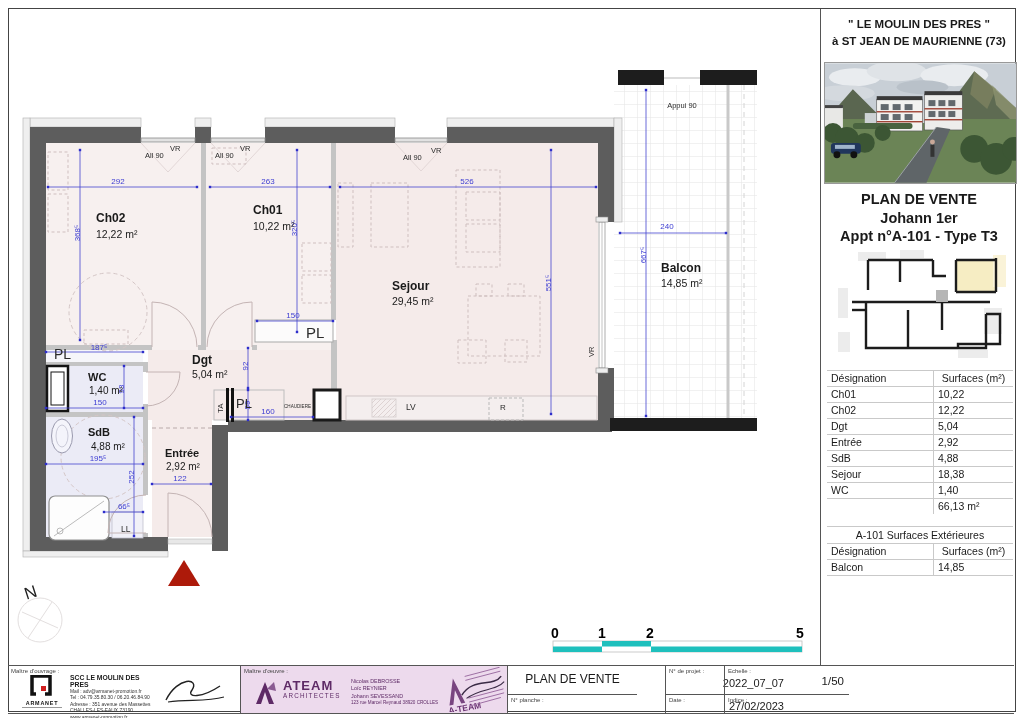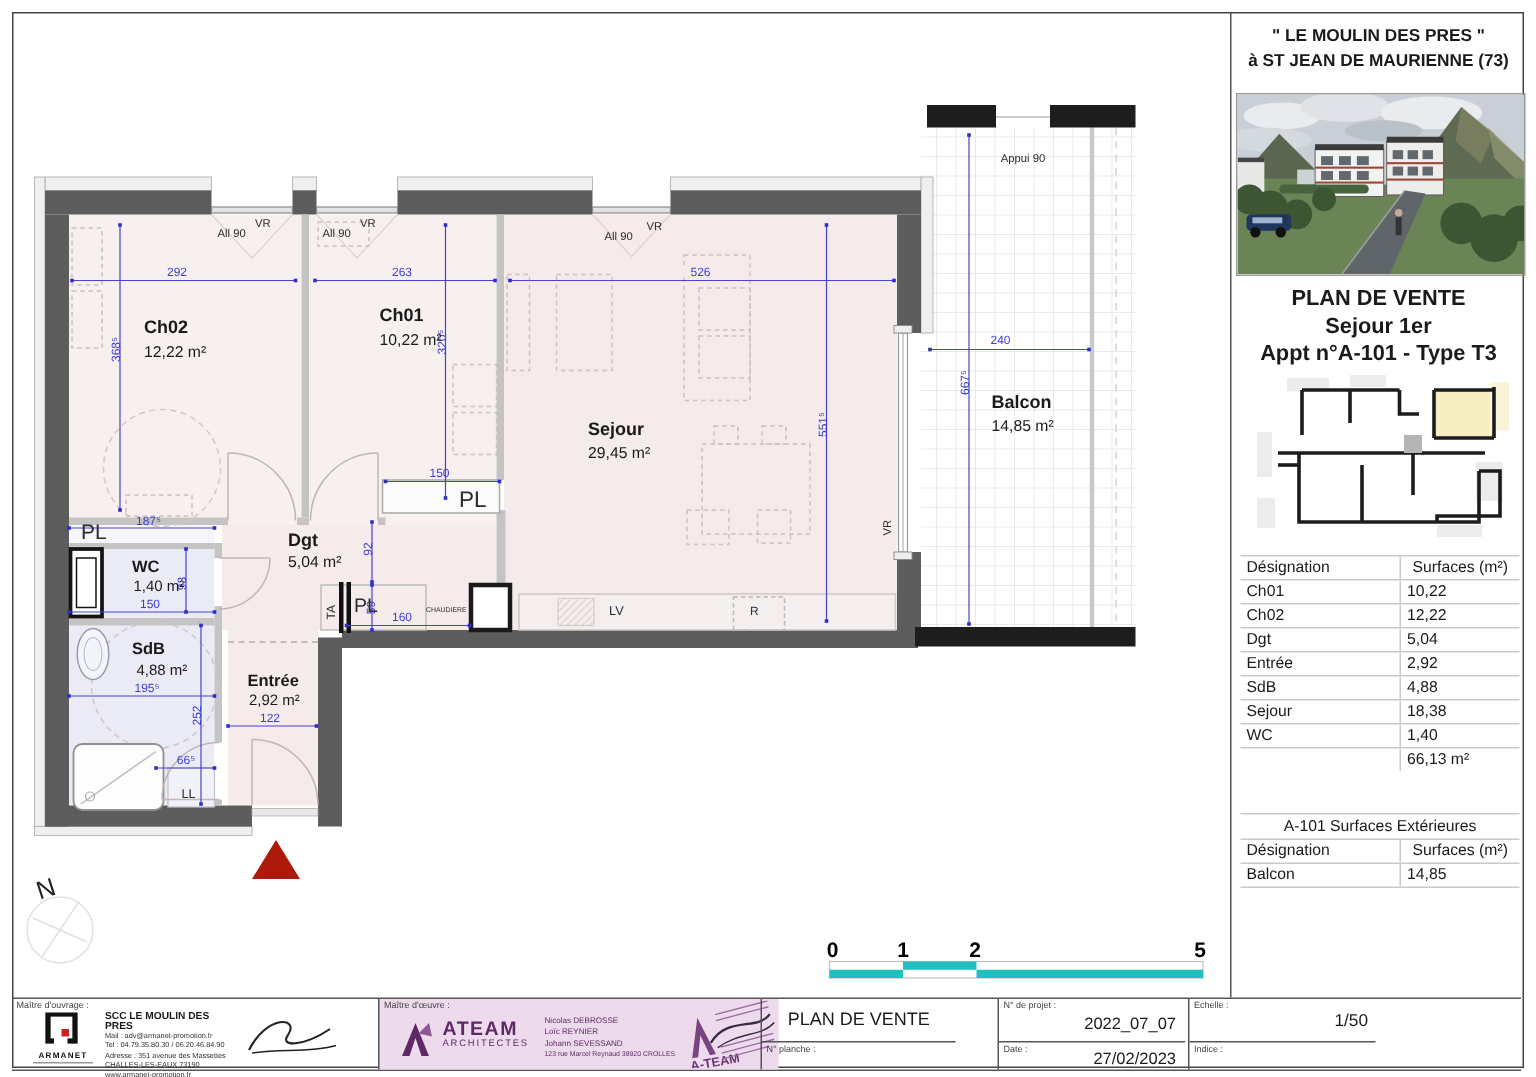--- a/index.html
+++ b/index.html
@@ -16,21 +16,21 @@
   .keyplan{left:838px;top:250px;width:170px;height:112px;}
   
   .tables{left:827px;top:370px;width:186px;font-size:10.5px;}
   .trow{display:flex;border-bottom:1px solid #c9c9c9;}
   .trow>div{padding:1px 4px 2px 4px;}
   .tc1{width:98px;border-right:1px solid #c9c9c9;}
   .tc2{flex:1;}
   .thead{text-align:center;border-top:1px solid #c9c9c9;}
   .thead .tc1{text-align:left;}
   .exthead{text-align:center;border-top:1px solid #c9c9c9;border-bottom:1px solid #c9c9c9;
-           padding:2px 0;margin-top:28px;}
+           padding:2px 0;margin-top:12px;}
   
   .footer{left:8px;top:665px;width:1006px;height:47px;border-top:1px solid #555;border-bottom:1px solid #555;font-size:6.5px;}
   .fcell{position:absolute;top:0;height:47px;border-left:1px solid #555;box-sizing:border-box;}
   .fcell.first{border-left:none;}
   .subdiv{position:absolute;left:0;right:0;top:28px;border-top:1px solid #555;}
   .flabel{position:absolute;left:3px;top:2px;color:#444;font-size:6px;}
   .flabel2{position:absolute;left:3px;top:31px;color:#444;font-size:6px;}
   .bigcell{font-size:12px;}
   .pink{background:#eddaed;}
   .mo-name{font-weight:bold;font-size:6.8px;margin-bottom:1px;}
@@ -370,21 +370,21 @@
       <rect x="10" y="82" width="20" height="4" fill="#9fb4cc"></rect>
       <circle cx="12" cy="92" r="3.5" fill="#111111"></circle>
         <circle cx="29" cy="92" r="3.5" fill="#111111"></circle>
       <rect x="106" y="82" width="4" height="12" fill="#333333"></rect>
         <circle cx="108" cy="79" r="2.5" fill="#c9a898"></circle>
     </svg>
   </div>
 
   <div class="abs panel-doc">
     <div>PLAN DE VENTE</div>
-    <div>Sejour 1er</div>
+    <div>Johann 1er</div>
     <div>Appt n°A-101 - Type T3</div>
   </div>
 
   <div class="abs keyplan">
     <svg width="170" height="112" viewBox="0 0 170 112">
       <g fill="#ececec">
         <rect x="20" y="2" width="28" height="9"></rect>
           <rect x="62" y="0" width="24" height="8"></rect>
         <rect x="0" y="38" width="10" height="30"></rect>
           <rect x="146" y="58" width="18" height="26"></rect>
@@ -481,21 +481,21 @@
         <div class="mo-line">Adresse : 351 avenue des Massettes</div>
         <div class="mo-line">CHALLES-LES-EAUX 73190</div>
         <div class="mo-line">www.armanet-promotion.fr</div>
       </div>
       <svg class="abs" style="left:150px;top:6px;" width="72" height="36" viewBox="0 0 72 36">
         <path d="M8,28 C20,4 42,6 34,18 C28,26 44,26 62,14" fill="none" stroke="#222" stroke-width="1.4"></path>
         <path d="M10,30 C30,27 48,30 66,25" fill="none" stroke="#222" stroke-width="1.1"></path>
       </svg>
     </div>
 
-    <div class="fcell pink" style="left:244px;width:267px;">
+    <div class="fcell pink" style="left:232px;width:267px;">
       <div class="flabel">Maître d'œuvre :</div>
       <div class="abs" style="left:12px;top:13px;">
         <svg width="26" height="27" viewBox="0 0 26 27">
           <path d="M3,25 L12,3 L21,25 L16,25 L12,13 L8,25 Z" fill="#5e2a66"></path>
           <polygon points="14,10 21,3 23,12" fill="#8a5b92"></polygon>
         </svg>
       </div>
       <div class="abs" style="left:42px;top:13px;">
         <div class="ateam-word">ATEAM</div>
         <div class="ateam-sub">ARCHITECTES</div>
@@ -530,21 +530,21 @@
     </div>
 
     <div class="fcell" style="left:629px;width:125px;margin-left:28px;">
       <div class="flabel">N° de projet :</div>
       <div class="bigcell" style="position:absolute;right:6px;top:11px;font-size:11px;">2022_07_07</div>
       <div class="subdiv"></div>
       <div class="flabel2">Date :</div>
       <div class="bigcell" style="position:absolute;right:6px;top:34px;font-size:11px;text-align:right;">27/02/2023</div>
     </div>
 
-    <div class="fcell" style="left:784px;width:125px;padding-left:40px;">
+    <div class="fcell" style="left:716px;width:125px;padding-left:40px;">
       <div class="flabel">Echelle :</div>
       <div class="bigcell" style="position:absolute;right:5px;top:9px;font-size:11.5px;">1/50</div>
       <div class="subdiv"></div>
       <div class="flabel2">Indice :</div>
     </div>
 
   </div>
 
 </div>
 

